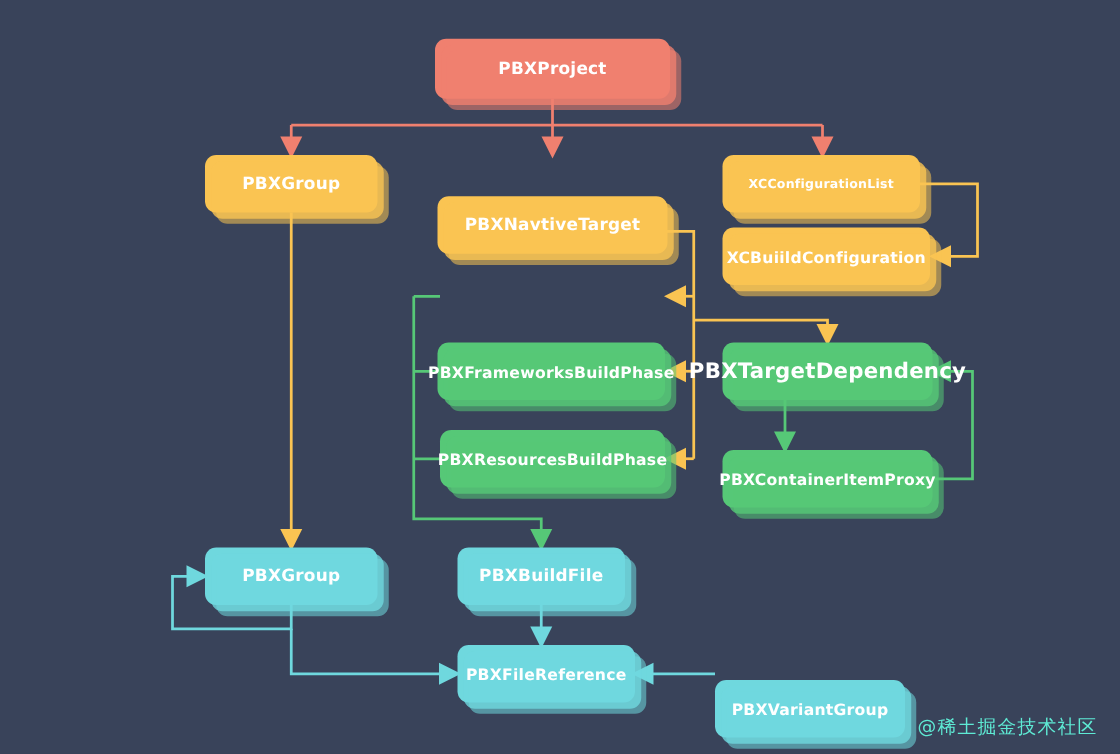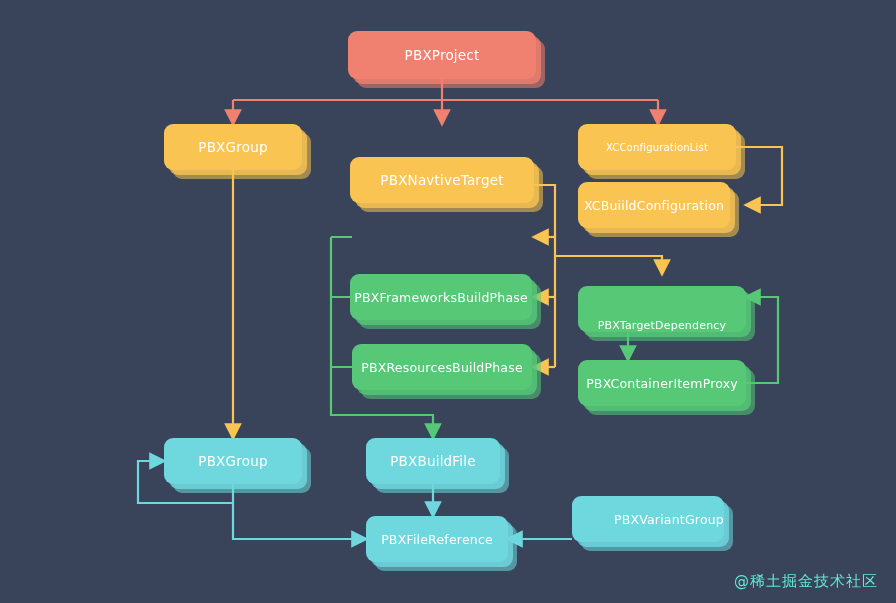--- a/index.html
+++ b/index.html
@@ -12,21 +12,21 @@
   }
   #canvas{position:absolute;left:0;top:0;width:896px;height:603px;}
   svg.edges{position:absolute;left:0;top:0;width:896px;height:603px;}
 
   .node{
     position:absolute;
     box-sizing:border-box;
     border-radius:9px;
     display:flex;align-items:center;justify-content:center;
     color:#ffffff;
-    font-weight:normal;
+    font-weight:bold;
     font-size:13.5px;
     letter-spacing:.2px;
     text-align:center;
     z-index:5;
     white-space:nowrap;
   }
   
   .node::before,.node::after{
     content:"";position:absolute;border-radius:9px;z-index:-2;
   }
@@ -115,52 +115,52 @@
   </div>
 
   <div class="node n-org" style="left:350px;top:124px;width:184px;height:46px;margin-top:33px;">
     <span>PBXNavtiveTarget</span>
   </div>
 
   <div class="node n-org" style="left:578px;top:124px;width:158px;height:46px;font-size:10px;">
     <span>XCConfigurationList</span>
   </div>
 
-  <div class="node n-org" style="left:578px;top:182px;width:152px;height:46px;font-size:12.5px;">
+  <div class="node n-org" style="left:578px;top:182px;width:166px;height:46px;font-size:12.5px;">
     <span>XCBuiildConfiguration</span>
   </div>
 
 
   <div class="node n-grn" style="left:350px;top:274px;width:182px;height:46px;font-size:12.5px;">
     <span>PBXFrameworksBuildPhase</span>
   </div>
 
   <div class="node n-grn" style="left:352px;top:344px;width:180px;height:46px;font-size:12.5px;">
     <span>PBXResourcesBuildPhase</span>
   </div>
 
-  <div class="node n-grn" style="left:578px;top:286px;width:168px;height:46px;font-size:11px;align-items:flex-end;">
+  <div class="node n-grn" style="left:578px;top:274px;width:168px;height:46px;font-size:17px;">
     <span>PBXTargetDependency</span>
   </div>
 
   <div class="node n-grn" style="left:578px;top:360px;width:168px;height:46px;font-size:12.5px;">
     <span>PBXContainerItemProxy</span>
   </div>
 
   <div class="node n-cyn" style="left:164px;top:438px;width:138px;height:46px;">
     <span>PBXGroup</span>
   </div>
 
   <div class="node n-cyn" style="left:366px;top:438px;width:134px;height:46px;">
     <span>PBXBuildFile</span>
   </div>
 
   <div class="node n-cyn" style="left:366px;top:516px;width:142px;height:46px;font-size:12.5px;">
     <span>PBXFileReference</span>
   </div>
 
-  <div class="node n-cyn" style="left:572px;top:496px;width:152px;height:46px;font-size:12.5px;justify-content:flex-end;">
+  <div class="node n-cyn" style="left:572px;top:544px;width:152px;height:46px;font-size:12.5px;">
     <span>PBXVariantGroup</span>
   </div>
 
   <div class="watermark">@稀土掘金技术社区</div>
 
 </div>
 
 </body></html>

